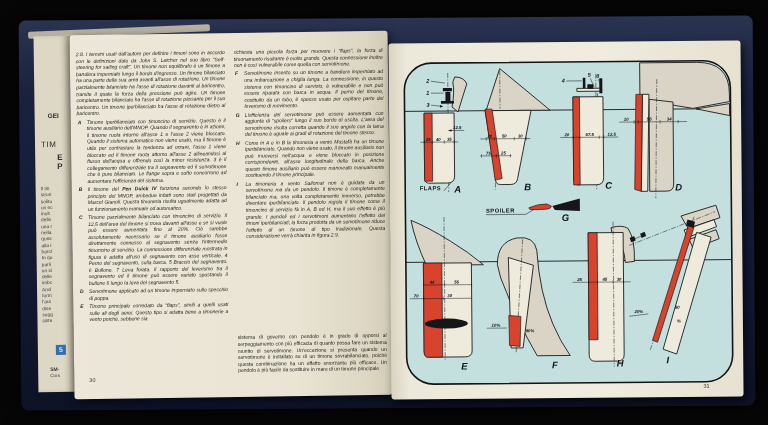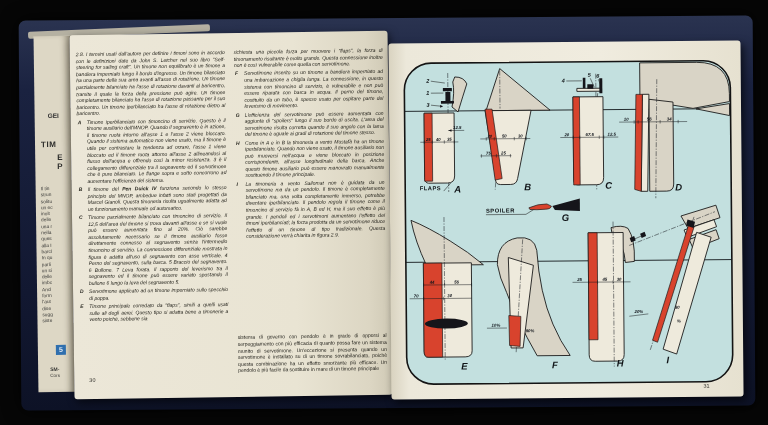--- a/index.html
+++ b/index.html
@@ -7,21 +7,21 @@
          font-family:"Liberation Sans",sans-serif;}
   .cover{position:absolute;left:20px;top:18px;width:734px;height:390px;border-radius:7px;
          background:linear-gradient(180deg,#2a3350 0%,#1a2240 18%,#121831 70%,#0d1226 100%);
          box-shadow:0 0 18px rgba(0,0,0,.9);transform:rotate(-.4deg);}
   .stack-edge{position:absolute;left:28px;top:28px;width:182px;height:7px;background:#cfc8b2;
          transform:rotate(-2.4deg);border-radius:2px;opacity:.85;}
   .edge-strip{position:absolute;left:36px;top:36px;width:36px;height:356px;background:#ddd7c5;
          overflow:hidden;transform:rotate(-.8deg);
          box-shadow:inset -7px 0 7px -4px rgba(40,30,10,.45);}
   .edge-strip .eh1{position:absolute;left:13px;top:76px;font-size:6.5px;font-weight:bold;color:#333;}
-  .edge-strip .eh2{position:absolute;left:6px;top:104px;font-size:8px;font-weight:bold;letter-spacing:.5px;color:#2e2e2c;}
+  .edge-strip .eh2{position:absolute;left:6px;top:104px;font-size:8px;font-weight:normal;letter-spacing:.5px;color:#2e2e2c;}
   .edge-strip .eh3{position:absolute;left:6px;top:117px;font-size:8px;font-weight:bold;letter-spacing:.5px;color:#2e2e2c;padding-left:16px;}
   .edge-strip .elines{position:absolute;left:5px;top:150px;font-size:4.8px;line-height:6.3px;
          white-space:pre-line;color:#3a3a38;}
   .edge-strip .badge{position:absolute;left:18px;top:309px;width:10px;height:10px;background:#2f6fae;
          color:#e8eef6;font-size:7px;font-weight:bold;text-align:center;line-height:10px;}
   .edge-strip .efoot1{position:absolute;left:12px;top:330px;font-size:5px;font-weight:bold;color:#3a3a38;}
   .edge-strip .efoot2{position:absolute;left:12px;top:337px;font-size:4.6px;color:#3a3a38;}
   .page{position:absolute;border-radius:3px;}
   .page.left{left:72px;top:33px;width:318px;height:364px;transform:rotate(-.8deg);
          background:linear-gradient(90deg,#ece7d8 0%,#e9e4d3 70%,#dcd6c3 93%,#cfc9b5 100%);

